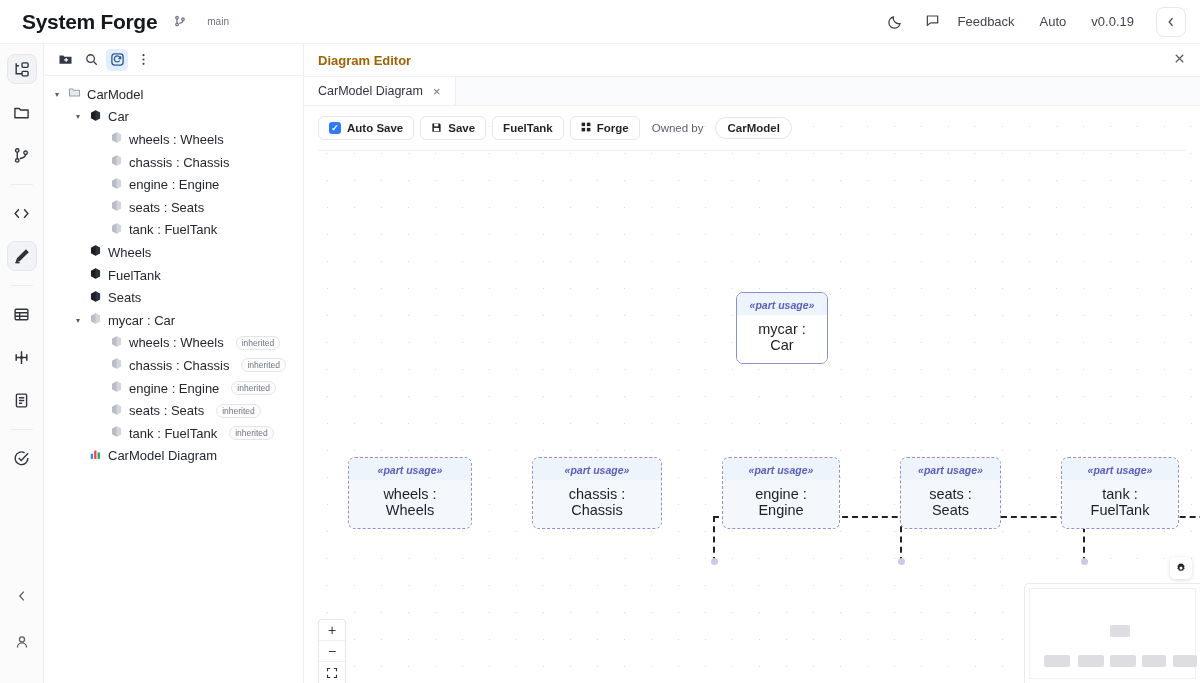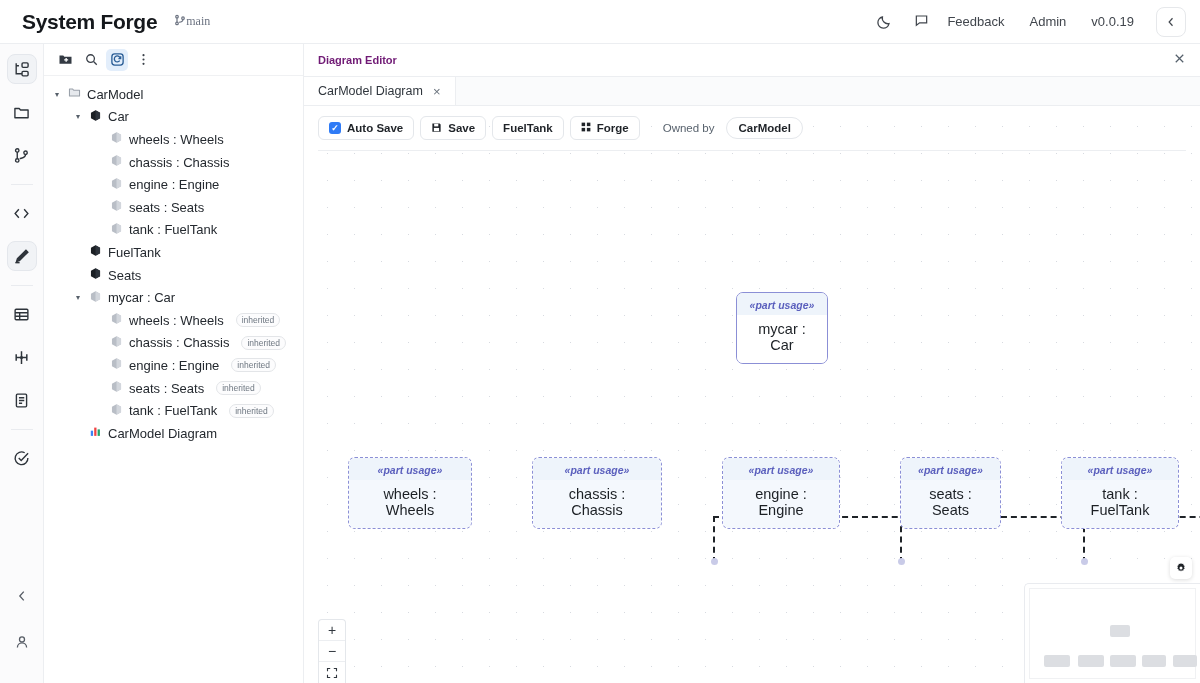--- a/index.html
+++ b/index.html
@@ -18,23 +18,23 @@
     display: flex; align-items: center;
     padding: 0 14px 0 22px;
     background: #ffffff;
     border-bottom: 1px solid #eceef1;
   }
   .brand {
     font-size: 21px; font-weight: bold; letter-spacing: -0.3px;
     color: #15181c;
   }
   .branch {
-    display: flex; align-items: center; gap: 0;
+    display: flex; align-items: center; gap: 21px;
     margin-left: 17px; color: #6b7280;
-    font-family: Liberation Serif, serif; font-size: 12px;
+    font-family: Liberation Sans, sans-serif; font-size: 10px;
   }
   .topbar-right {
     margin-left: auto; display: flex; align-items: center; gap: 3px;
   }
   .tb-item {
     display: flex; align-items: center; gap: 18px;
     padding: 6px 11px; border-radius: 7px;
     font-size: 13px; color: #41464d;
   }
   .tb-icon-btn {
@@ -109,21 +109,21 @@
   }
   .cube { flex: 0 0 13px; }
 
   
   .editor { flex: 1 1 auto; display: flex; flex-direction: column; min-width: 0; position: relative; }
   .editor-head {
     height: 33px; flex: 0 0 33px;
     display: flex; align-items: center; padding: 0 14px;
     border-bottom: 1px solid #eceef1; background: #fff;
   }
-  .editor-title { font-size: 11px; font-weight: bold; color: #701a75; }
+  .editor-title { font-size: 13px; font-weight: bold; color: #a16207; }
   .editor-close { margin-left: auto; color: #55606b; font-size: 16px; line-height: 1; }
   .tabbar {
     height: 29px; flex: 0 0 29px;
     display: flex; align-items: stretch;
     border-bottom: 1px solid #eceef1; background: #fafbfc;
   }
   .tab {
     display: flex; align-items: center; gap: 10px;
     padding: 0 14px; font-size: 12.5px; color: #30363d;
     background: #ffffff; border-right: 1px solid #eceef1;
@@ -151,21 +151,21 @@
     background: #ffffff; border: 1px solid #e4e7eb;
     border-radius: 6px; font-size: 11.5px; font-weight: bold;
     color: #1f2328; white-space: nowrap;
   }
   .chk {
     width: 12px; height: 12px; border-radius: 3px; background: #2f7bf6;
     display: flex; align-items: center; justify-content: center;
     color: #fff; font-size: 9px; line-height: 1;
   }
   .owned {
-    font-size: 11.5px; color: #59636e; margin-left: 17px; font-weight: normal;
+    font-size: 11.5px; color: #59636e; margin-left: 6px; font-weight: normal;
   }
   .owner-chip {
     height: 22px; display: flex; align-items: center; padding: 0 11px;
     border: 1px solid #e4e7eb; border-radius: 11px;
     font-size: 11.5px; font-weight: bold; background: #fff; margin-left: 6px;
   }
 
   
   .pnode {
     position: absolute;
@@ -260,21 +260,21 @@
         </svg>
       </div>
       <div class="tb-item">
         <span>
           <svg width="15" height="15" viewBox="0 0 16 16" fill="none" stroke="#41464d" stroke-width="1.3">
             <path d="M2.5 3.2h11v7.3H6l-3.5 2.6V3.2z"></path>
           </svg>
         </span>
         <span>Feedback</span>
       </div>
-      <div class="tb-item">Admin</div>
+      <div class="tb-item">Auto</div>
       <div class="tb-item">v0.0.19</div>
       <div class="collapse-btn">
         <svg width="12" height="12" viewBox="0 0 16 16" fill="none" stroke="#41464d" stroke-width="1.6">
           <path d="M10 3L5.5 8L10 13"></path>
         </svg>
       </div>
     </div>
   </div>
 
   <div class="body">
@@ -430,20 +430,28 @@
               </svg></span>
             <span class="node-label">seats : Seats</span>
           </div>
           <div class="node" style="padding-left: 50px;">
             <span class="caret empty">▾</span>
             <span class="cube"><svg width="13" height="13" viewBox="0 0 16 16">
                 <path d="M8 1.4l5.6 3.1v7L8 14.6 2.4 11.5v-7z" fill="#b9bec6"></path>
                 <path d="M8 1.4l5.6 3.1v7L8 14.6z" fill="#d2d6dc"></path>
               </svg></span>
             <span class="node-label">tank : FuelTank</span>
+          </div>
+          <div class="node" style="padding-left: 29px;">
+            <span class="caret empty">▾</span>
+            <span class="cube"><svg width="13" height="13" viewBox="0 0 16 16">
+                <path d="M8 1.4l5.6 3.1v7L8 14.6 2.4 11.5v-7z" fill="#1b1f24"></path>
+                <path d="M8 1.4l5.6 3.1v7L8 14.6z" fill="#2d333b"></path>
+              </svg></span>
+            <span class="node-label">Wheels</span>
           </div>
           <div class="node" style="padding-left: 29px;">
             <span class="caret empty">▾</span>
             <span class="cube"><svg width="13" height="13" viewBox="0 0 16 16">
                 <path d="M8 1.4l5.6 3.1v7L8 14.6 2.4 11.5v-7z" fill="#1b1f24"></path>
                 <path d="M8 1.4l5.6 3.1v7L8 14.6z" fill="#2d333b"></path>
               </svg></span>
             <span class="node-label">FuelTank</span>
           </div>
           <div class="node" style="padding-left: 29px;">

